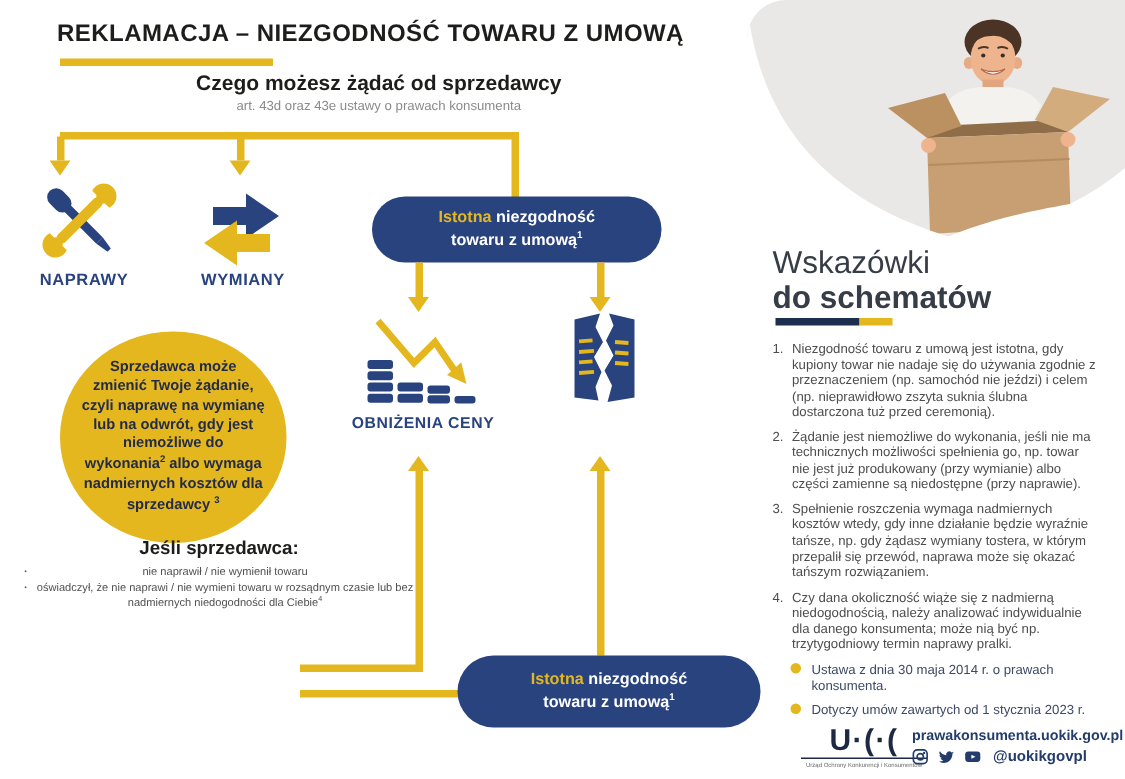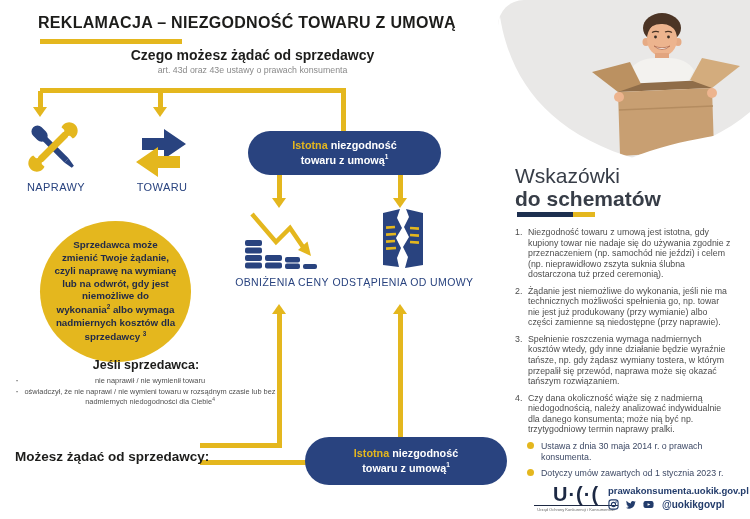--- a/index.html
+++ b/index.html
@@ -19,21 +19,21 @@
   .subtitle{position:absolute;left:0;top:47px;width:505px;text-align:center;font-size:14px;font-weight:800;color:var(--ink);}
   .law-ref{position:absolute;left:0;top:65px;width:505px;text-align:center;font-size:8.8px;color:#8a8a8a;}
 
   
   .yline{position:absolute;background:var(--yellow);}
   .arr{position:absolute;width:0;height:0;}
   .arr.down{border-left:7px solid transparent;border-right:7px solid transparent;border-top:10px solid var(--yellow);}
   .arr.up{border-left:7px solid transparent;border-right:7px solid transparent;border-bottom:10px solid var(--yellow);}
 
   
-  .node-label{position:absolute;text-align:center;font-weight:400;color:var(--navy);
+  .node-label{position:absolute;text-align:center;font-weight:700;color:var(--navy);
               font-size:11px;letter-spacing:.4px;}
   .pill{position:absolute;background:var(--navy);border-radius:26px;color:#fff;
         display:flex;align-items:center;justify-content:center;text-align:center;
         font-size:10.8px;font-weight:800;line-height:1.35;}
   .pill .hl{color:var(--yellow);}
   .pill sup{font-size:.6em;}
   .pill-top{left:248px;top:131px;width:193px;height:44px;}
   .pill-bottom{left:305px;top:437px;width:202px;height:48px;}
 
   .circle{position:absolute;left:40px;top:221px;width:151px;height:141px;border-radius:50%;
@@ -107,21 +107,21 @@
       <path d="M25 11 A8.5 8.5 0 1 1 41 11 L37 11 33 16 29 11 Z"></path>
       <path d="M25 51 A8.5 8.5 0 1 0 41 51 L37 51 33 46 29 51 Z"></path>
     </g>
   </svg>
   <div class="node-label" style="left:8px;top:181px;width:96px;">NAPRAWY</div>
 
   <svg class="icon" style="left:130px;top:126px;" width="62" height="52" viewBox="0 0 62 52">
     <path d="M12 12 h22 v-9 L56 18 34 33 v-9 H12 z" fill="#29437f"></path>
     <path d="M50 30 h-22 v-9 L6 36 28 51 v-9 h22 z" fill="#e4b71e"></path>
   </svg>
-  <div class="node-label" style="left:126px;top:181px;width:72px;">TOWARU</div>
+  <div class="node-label" style="left:126px;top:181px;width:72px;">WYMIANY</div>
 
   <div class="pill pill-top">
     <div>
       <span class="hl">Istotna</span>
       <span>niezgodność</span><br>
       <span>towaru z umową</span><sup>1</sup>
     </div>
   </div>
 
   <div class="yline" style="left:277px;top:175px;width:5px;height:23px;"></div>
@@ -152,21 +152,20 @@
     <g fill="#e4b71e">
       <rect x="9" y="20" width="9" height="2.6" transform="rotate(-4 13 21)"></rect>
       <rect x="9" y="27" width="10" height="2.6" transform="rotate(-4 14 28)"></rect>
       <rect x="9" y="34" width="9" height="2.6" transform="rotate(-4 13 35)"></rect>
       <rect x="9" y="41" width="10" height="2.6" transform="rotate(-4 14 42)"></rect>
       <rect x="33" y="21" width="9" height="2.6" transform="rotate(4 37 22)"></rect>
       <rect x="33" y="28" width="9" height="2.6" transform="rotate(4 37 29)"></rect>
       <rect x="33" y="35" width="9" height="2.6" transform="rotate(4 37 36)"></rect>
     </g>
   </svg>
-  <div class="node-label" style="left:322px;top:276px;width:162px;font-size:10.5px;">ODSTĄPIENIA OD UMOWY</div>
 
   <div class="circle">
     <div>
       <span>Sprzedawca może zmienić Twoje żądanie, czyli naprawę na wymianę lub na odwrót, gdy jest niemożliwe do wykonania</span><sup>2</sup><span> albo wymaga nadmiernych kosztów dla sprzedawcy </span><sup>3</sup>
     </div>
   </div>
 
   <div class="arr up" style="left:272px;top:304px;"></div>
   <div class="yline" style="left:277px;top:314px;width:5px;height:134px;"></div>
   <div class="yline" style="left:200px;top:443px;width:82px;height:5px;"></div>
@@ -175,21 +174,20 @@
   <div class="yline" style="left:200px;top:460px;width:107px;height:5px;"></div>
 
   <div class="jesli">
     <h3>Jeśli sprzedawca:</h3>
     <ul>
       <li>nie naprawił / nie wymienił towaru</li>
       <li><span>oświadczył, że nie naprawi / nie wymieni towaru w rozsądnym czasie lub bez nadmiernych niedogodności dla Ciebie</span><sup>4</sup></li>
     </ul>
   </div>
 
-  <div class="mozesz">Możesz żądać od sprzedawcy:</div>
 
   <div class="pill pill-bottom">
     <div>
       <span class="hl">Istotna</span>
       <span>niezgodność</span><br>
       <span>towaru z umową</span><sup>1</sup>
     </div>
   </div>
 
   <div class="photo">

